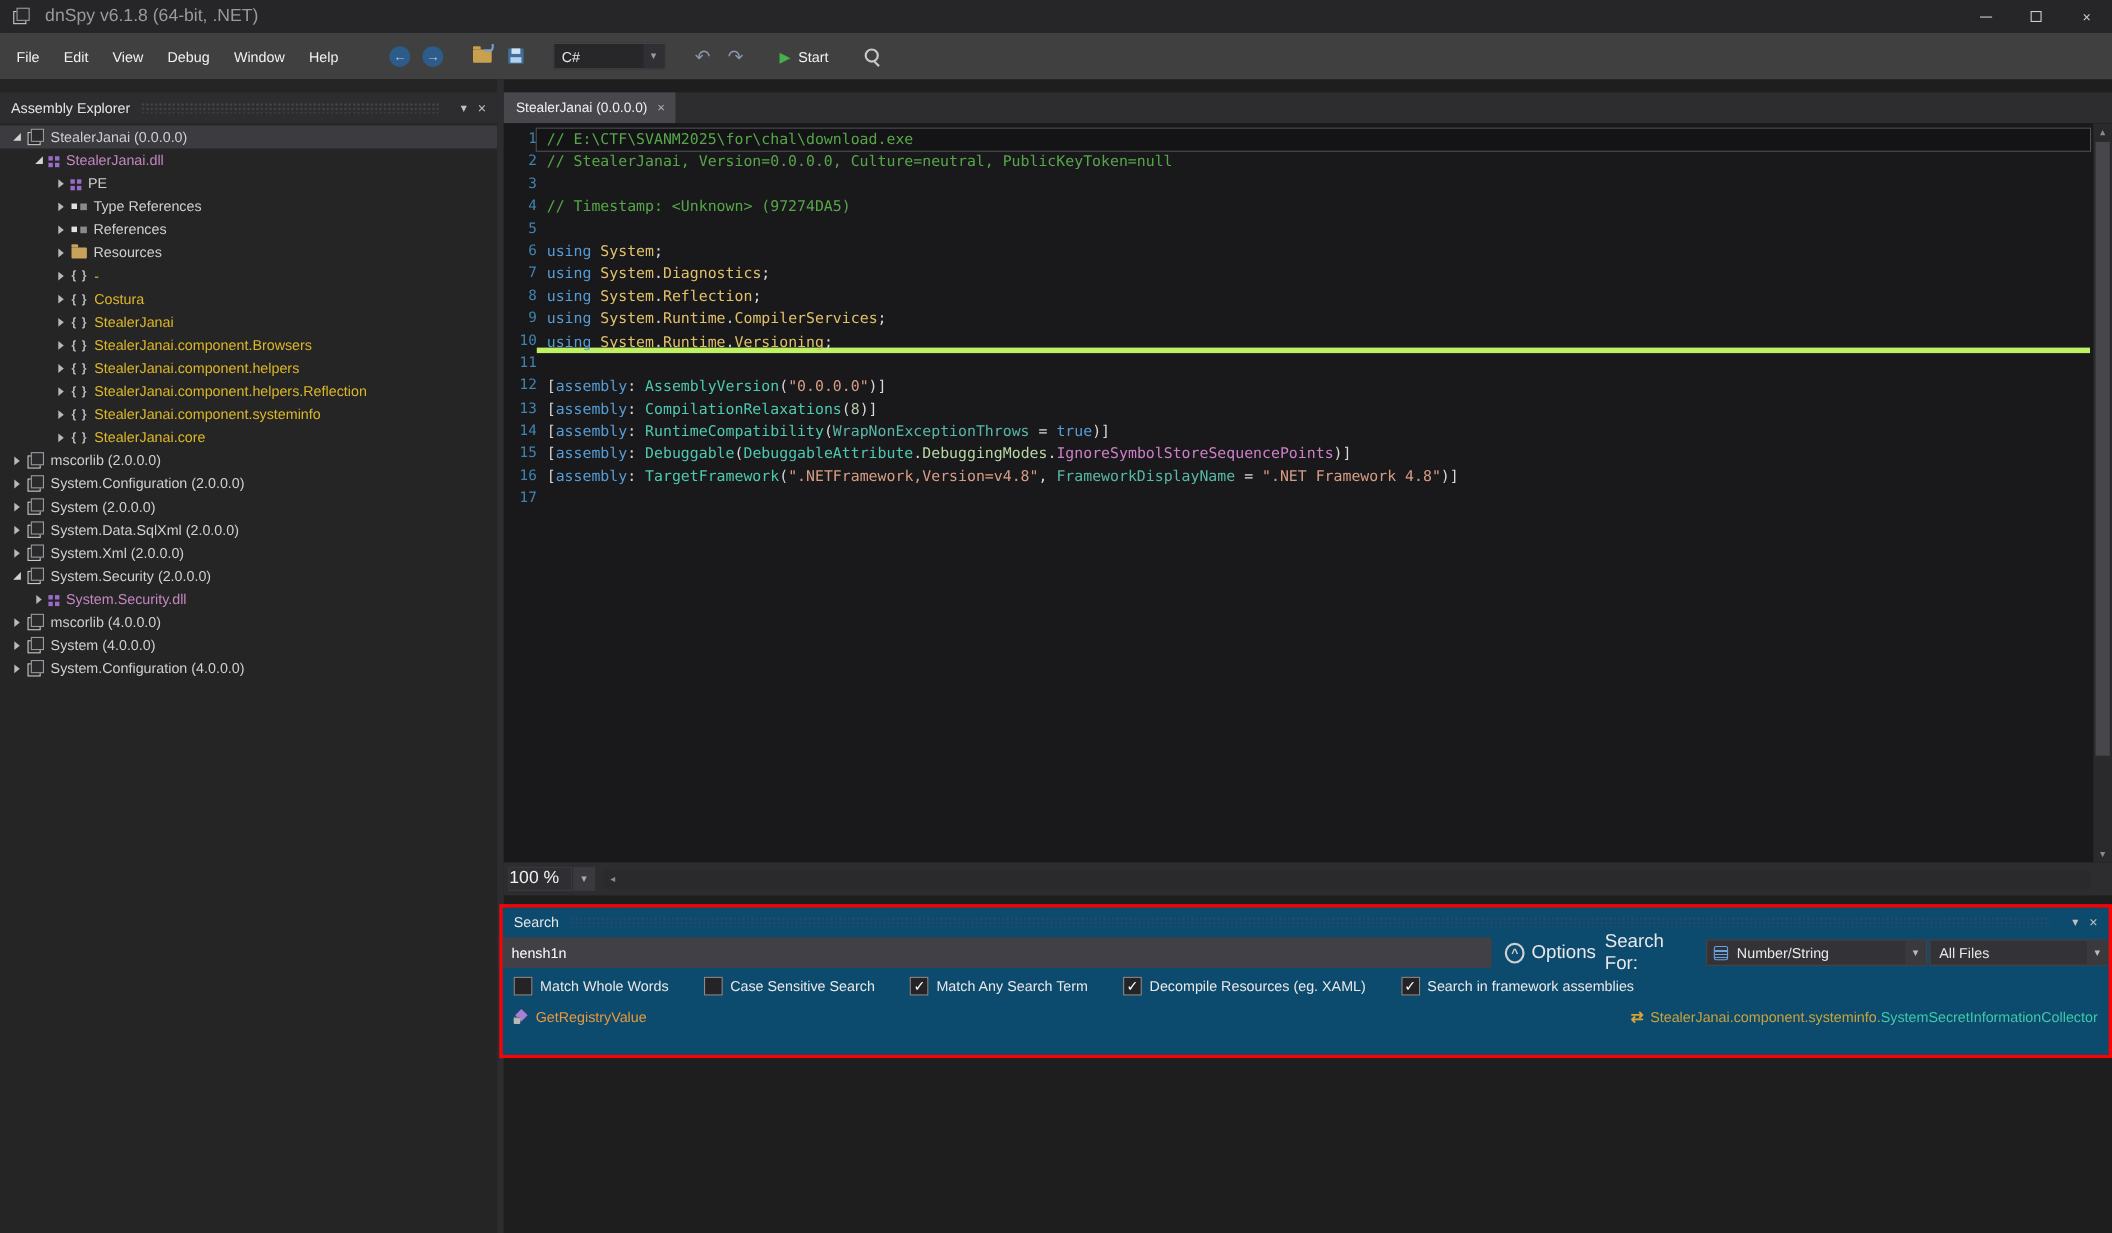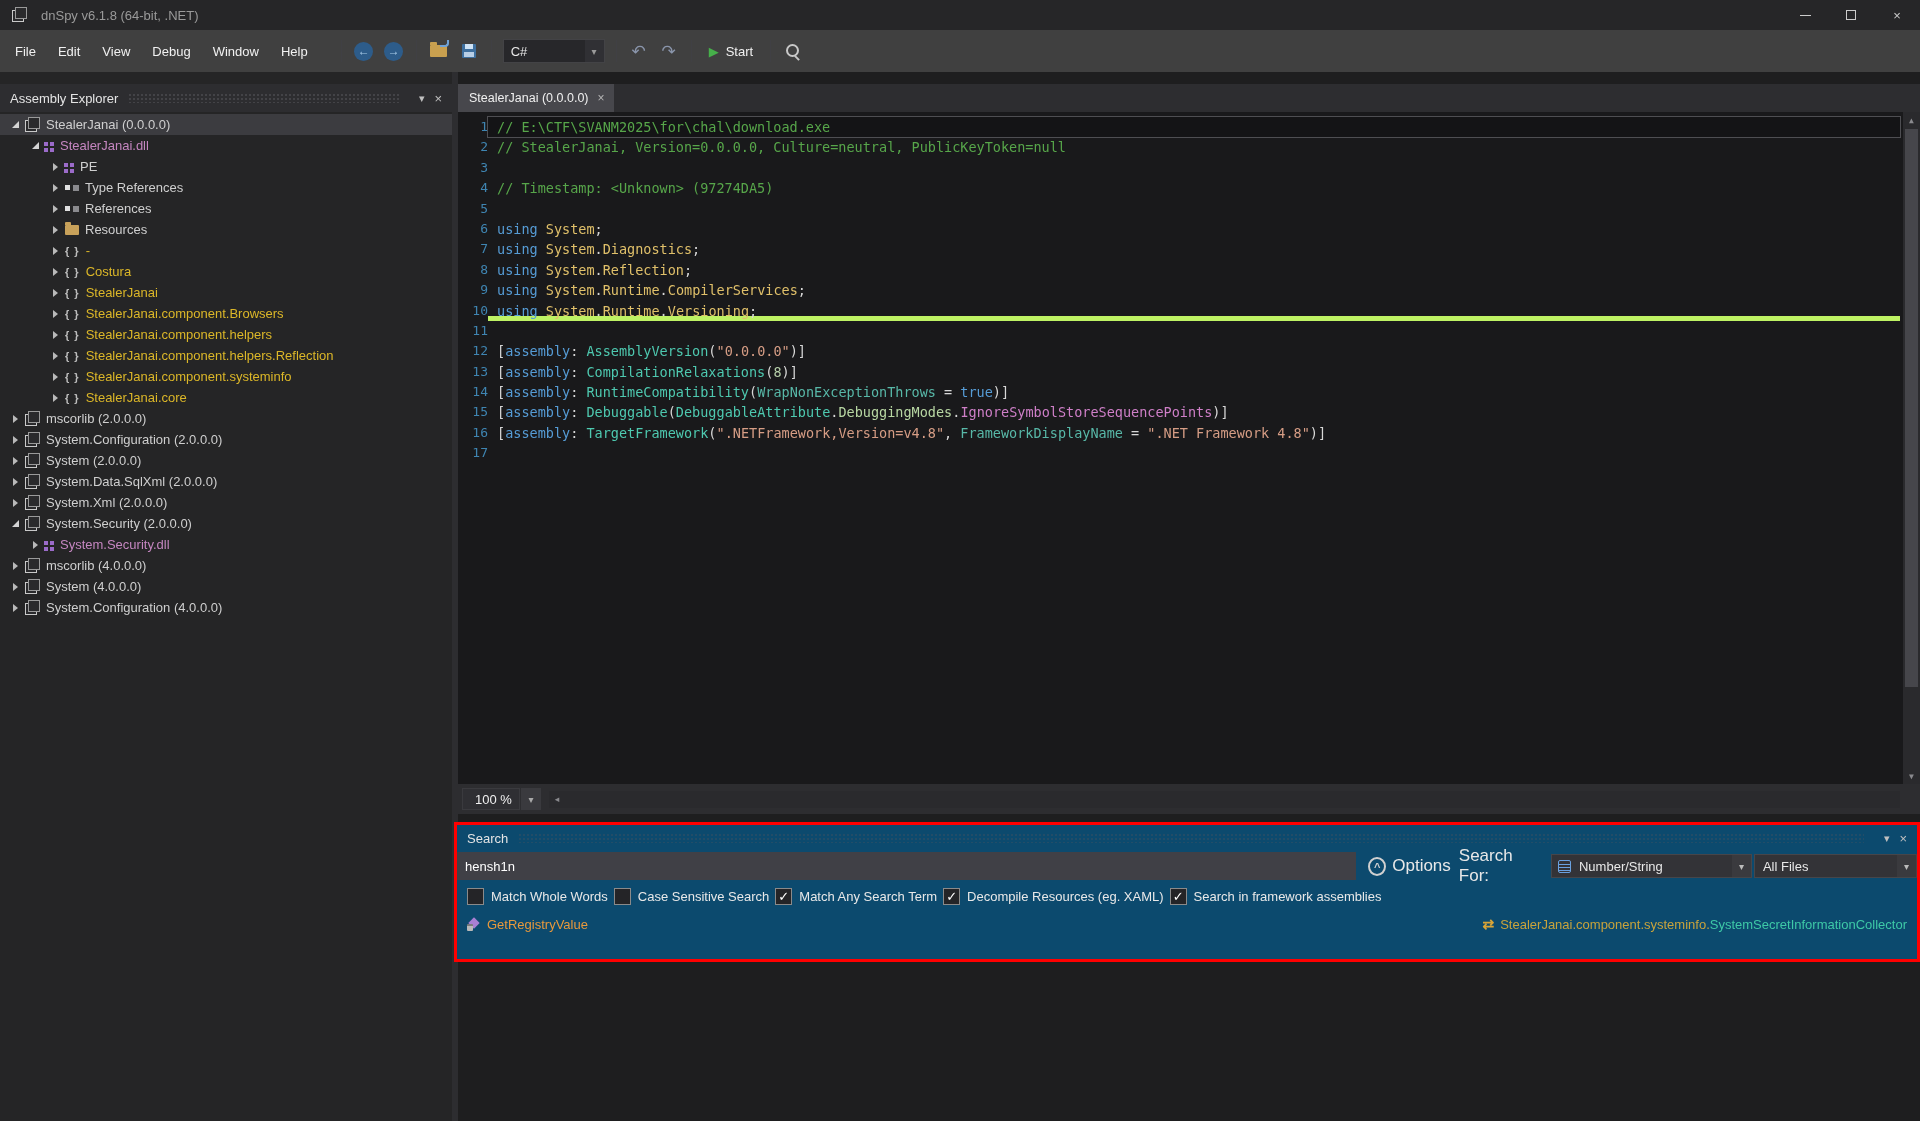--- a/index.html
+++ b/index.html
@@ -4,21 +4,21 @@
 <style>
   * { margin:0; padding:0; box-sizing:border-box; }
   html,body { width:1920px; height:1121px; background:#1e1e1f; overflow:hidden;
     font-family:"Liberation Sans", sans-serif; -webkit-font-smoothing:antialiased; }
   #app { position:relative; width:1920px; height:1121px; background:#1e1e1f; color:#d8d8d8; }
 
   
   .titlebar { position:absolute; left:0; top:0; width:100%; height:30px; background:#262628;
     display:flex; align-items:center; }
   .app-icon { margin-left:12px; }
-  .title-text { margin-left:14px; font-size:13px; color:#9a9a9a; }
+  .title-text { margin-left:14px; font-size:16px; color:#9a9a9a; }
   .win-btns { margin-left:auto; display:flex; height:30px; }
   .win-btn { width:46px; height:30px; display:flex; align-items:center; justify-content:center;
     color:#cccccc; font-size:13px; }
   .glyph-min { display:inline-block; width:11px; height:1px; background:#ccc; }
   .glyph-max { display:inline-block; width:10px; height:10px; border:1px solid #ccc; }
 
   
   .ico-assembly { position:relative; width:15px; height:14px; display:inline-block; flex:none; }
   .ico-assembly::before { content:""; position:absolute; left:0; bottom:0; width:10px; height:10px;
     border:1px solid #c9c9c9; background:#2a2a2c; }
@@ -106,22 +106,22 @@
 
   .vscroll { position:absolute; right:0; top:0; width:17px; height:100%; background:#2a2a2d; }
   .vscroll .arr { height:16px; display:flex; align-items:center; justify-content:center;
     color:#8a8a8e; font-size:8px; }
   .vscroll .thumb { position:absolute; left:2px; right:2px; top:17px; height:558px; background:#46464b; }
   .vscroll .arr.bottom { position:absolute; bottom:0; left:0; right:0; }
 
   .editor-bottom { position:absolute; left:458px; top:784px; width:1462px; height:30px; background:#2d2d30;
     display:flex; align-items:center; }
   .zoom-box { display:flex; margin-left:4px; height:22px; }
-  .zoom-val { width:58px; background:#2f2f33; border:1px solid #3a3a3e; color:#f0f0f0; font-size:13px;
-    display:flex; align-items:center; padding-left:12px; }
+  .zoom-val { width:58px; background:#2f2f33; border:1px solid #3a3a3e; color:#f0f0f0; font-size:16px;
+    display:flex; align-items:center; padding-left:0; }
   .zoom-arrow { width:20px; background:#3a3a3e; color:#aaa; font-size:10px; display:flex;
     align-items:center; justify-content:center; margin-left:1px; }
   .hscroll { flex:1; height:17px; margin:0 20px 0 8px; background:#2a2a2d; display:flex; align-items:center; }
   .hscroll .arr { width:16px; text-align:center; color:#8a8a8e; font-size:9px; }
 
   
   .search-panel { position:absolute; left:454px; top:822px; width:1466px; height:140px;
     border:3px solid #ff0000; background:#0c4a6e; }
   .sp-header { height:26px; display:flex; align-items:center; padding:0 10px; font-size:13px; color:#e4e4e4; }
   .sp-row2 { height:30px; display:flex; align-items:center; }
@@ -131,21 +131,21 @@
     display:flex; align-items:center; justify-content:center; font-size:11px; font-weight:bold;
     margin:0 6px 0 12px; line-height:1; padding-top:3px; }
   .sp-label { font-size:17px; color:#e8e8e8; margin-right:8px; }
   .dd { display:flex; align-items:center; height:24px; background:#333337; border:1px solid #46464a; }
   .dd-icon { width:13px; height:13px; border:1px solid #6aa1e0; border-radius:2px; margin:0 6px;
     background:linear-gradient(#333337 3px, #6aa1e0 3px, #6aa1e0 4px, #333337 4px, #333337 6px,
       #6aa1e0 6px, #6aa1e0 7px, #333337 7px, #333337 9px, #6aa1e0 9px, #6aa1e0 10px, #333337 10px); }
   .dd-text { font-size:13px; color:#e8e8e8; padding:0 8px; }
   .dd-arrow { width:19px; height:100%; background:#3a3a3e; color:#bbb; font-size:10px;
     display:flex; align-items:center; justify-content:center; margin-left:auto; }
-  .sp-checks { height:30px; display:flex; align-items:center; padding-left:10px; gap:6px; }
+  .sp-checks { height:30px; display:flex; align-items:center; padding-left:10px; gap:32px; }
   .chk { display:flex; align-items:center; gap:7px; }
   .chk-box { width:17px; height:17px; background:#242427; border:1px solid #8a8a8a; color:#ffffff;
     font-size:13px; display:flex; align-items:center; justify-content:center; }
   .chk-label { font-size:13px; color:#e8e8e8; }
   .sp-results { height:26px; display:flex; align-items:center; padding:0 10px; }
   .res-left { display:flex; align-items:center; gap:6px; font-size:13px; color:#e8993c; }
   .ico-method { position:relative; width:14px; height:14px; }
   .ico-method::before { content:""; position:absolute; left:3px; top:2px; width:8px; height:8px;
     background:#a97fd4; transform:rotate(45deg); }
   .ico-method::after { content:""; position:absolute; left:0; bottom:0; width:6px; height:5px;

